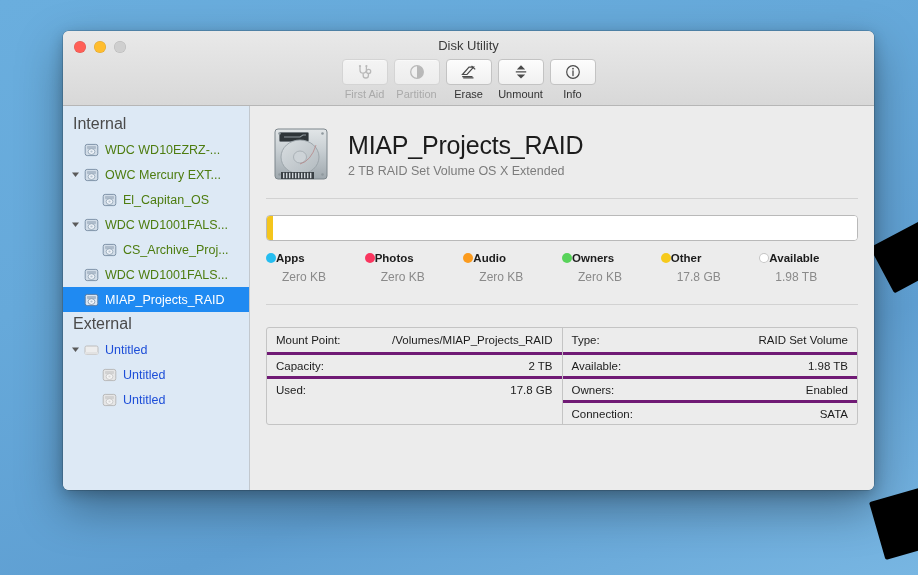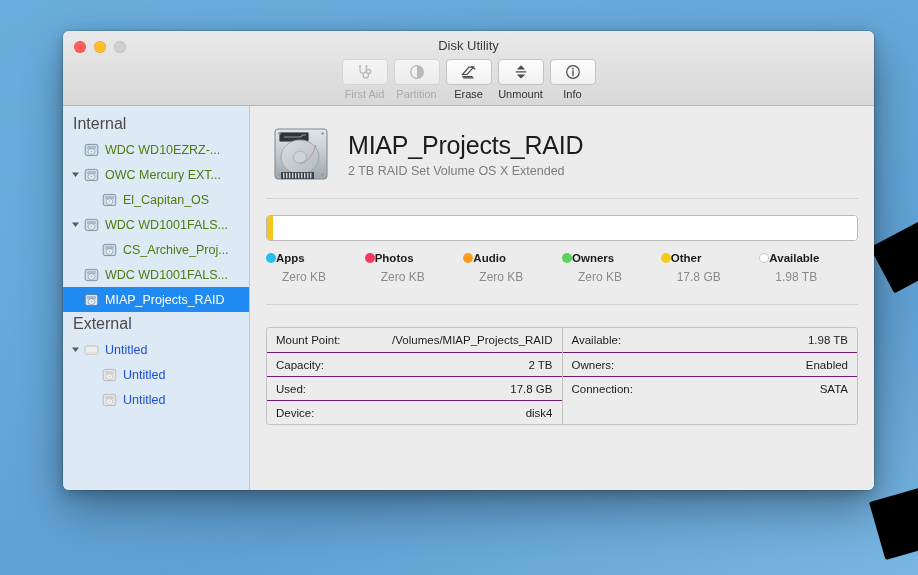--- a/index.html
+++ b/index.html
@@ -297,21 +297,21 @@
   .info-row {
     display: flex;
     justify-content: space-between;
     align-items: center;
     height: 24px;
     padding: 0 9px;
     font-size: 11.5px;
     color: #1c1c1c;
     box-sizing: border-box;
   }
-  .info-row + .info-row { border-top: 1px solid #701a75; }
+  .info-row + .info-row { border-top: 3px solid #701a75; }
   .info-key { white-space: nowrap; }
   .info-val {
     white-space: nowrap;
     overflow: hidden;
     text-overflow: ellipsis;
     text-align: left;
     margin-left: 8px;
   }
 </style>
 </head>
@@ -643,26 +643,26 @@
                   <span class="info-val">/Volumes/MIAP_Projects_RAID</span>
                 </div>
                 <div class="info-row">
                   <span class="info-key">Capacity:</span>
                   <span class="info-val">2 TB</span>
                 </div>
                 <div class="info-row">
                   <span class="info-key">Used:</span>
                   <span class="info-val">17.8 GB</span>
                 </div>
+              </div>
+            <div class="info-col" id="info-col-right">
                 <div class="info-row">
-                  <span class="info-key">Device:</span>
-                  <span class="info-val">disk4</span>
-                </div>
-              </div>
-            <div class="info-col" id="info-col-right">
+                  <span class="info-key">Type:</span>
+                  <span class="info-val">RAID Set Volume</span>
+                </div>
                 <div class="info-row">
                   <span class="info-key">Available:</span>
                   <span class="info-val">1.98 TB</span>
                 </div>
                 <div class="info-row">
                   <span class="info-key">Owners:</span>
                   <span class="info-val">Enabled</span>
                 </div>
                 <div class="info-row">
                   <span class="info-key">Connection:</span>

